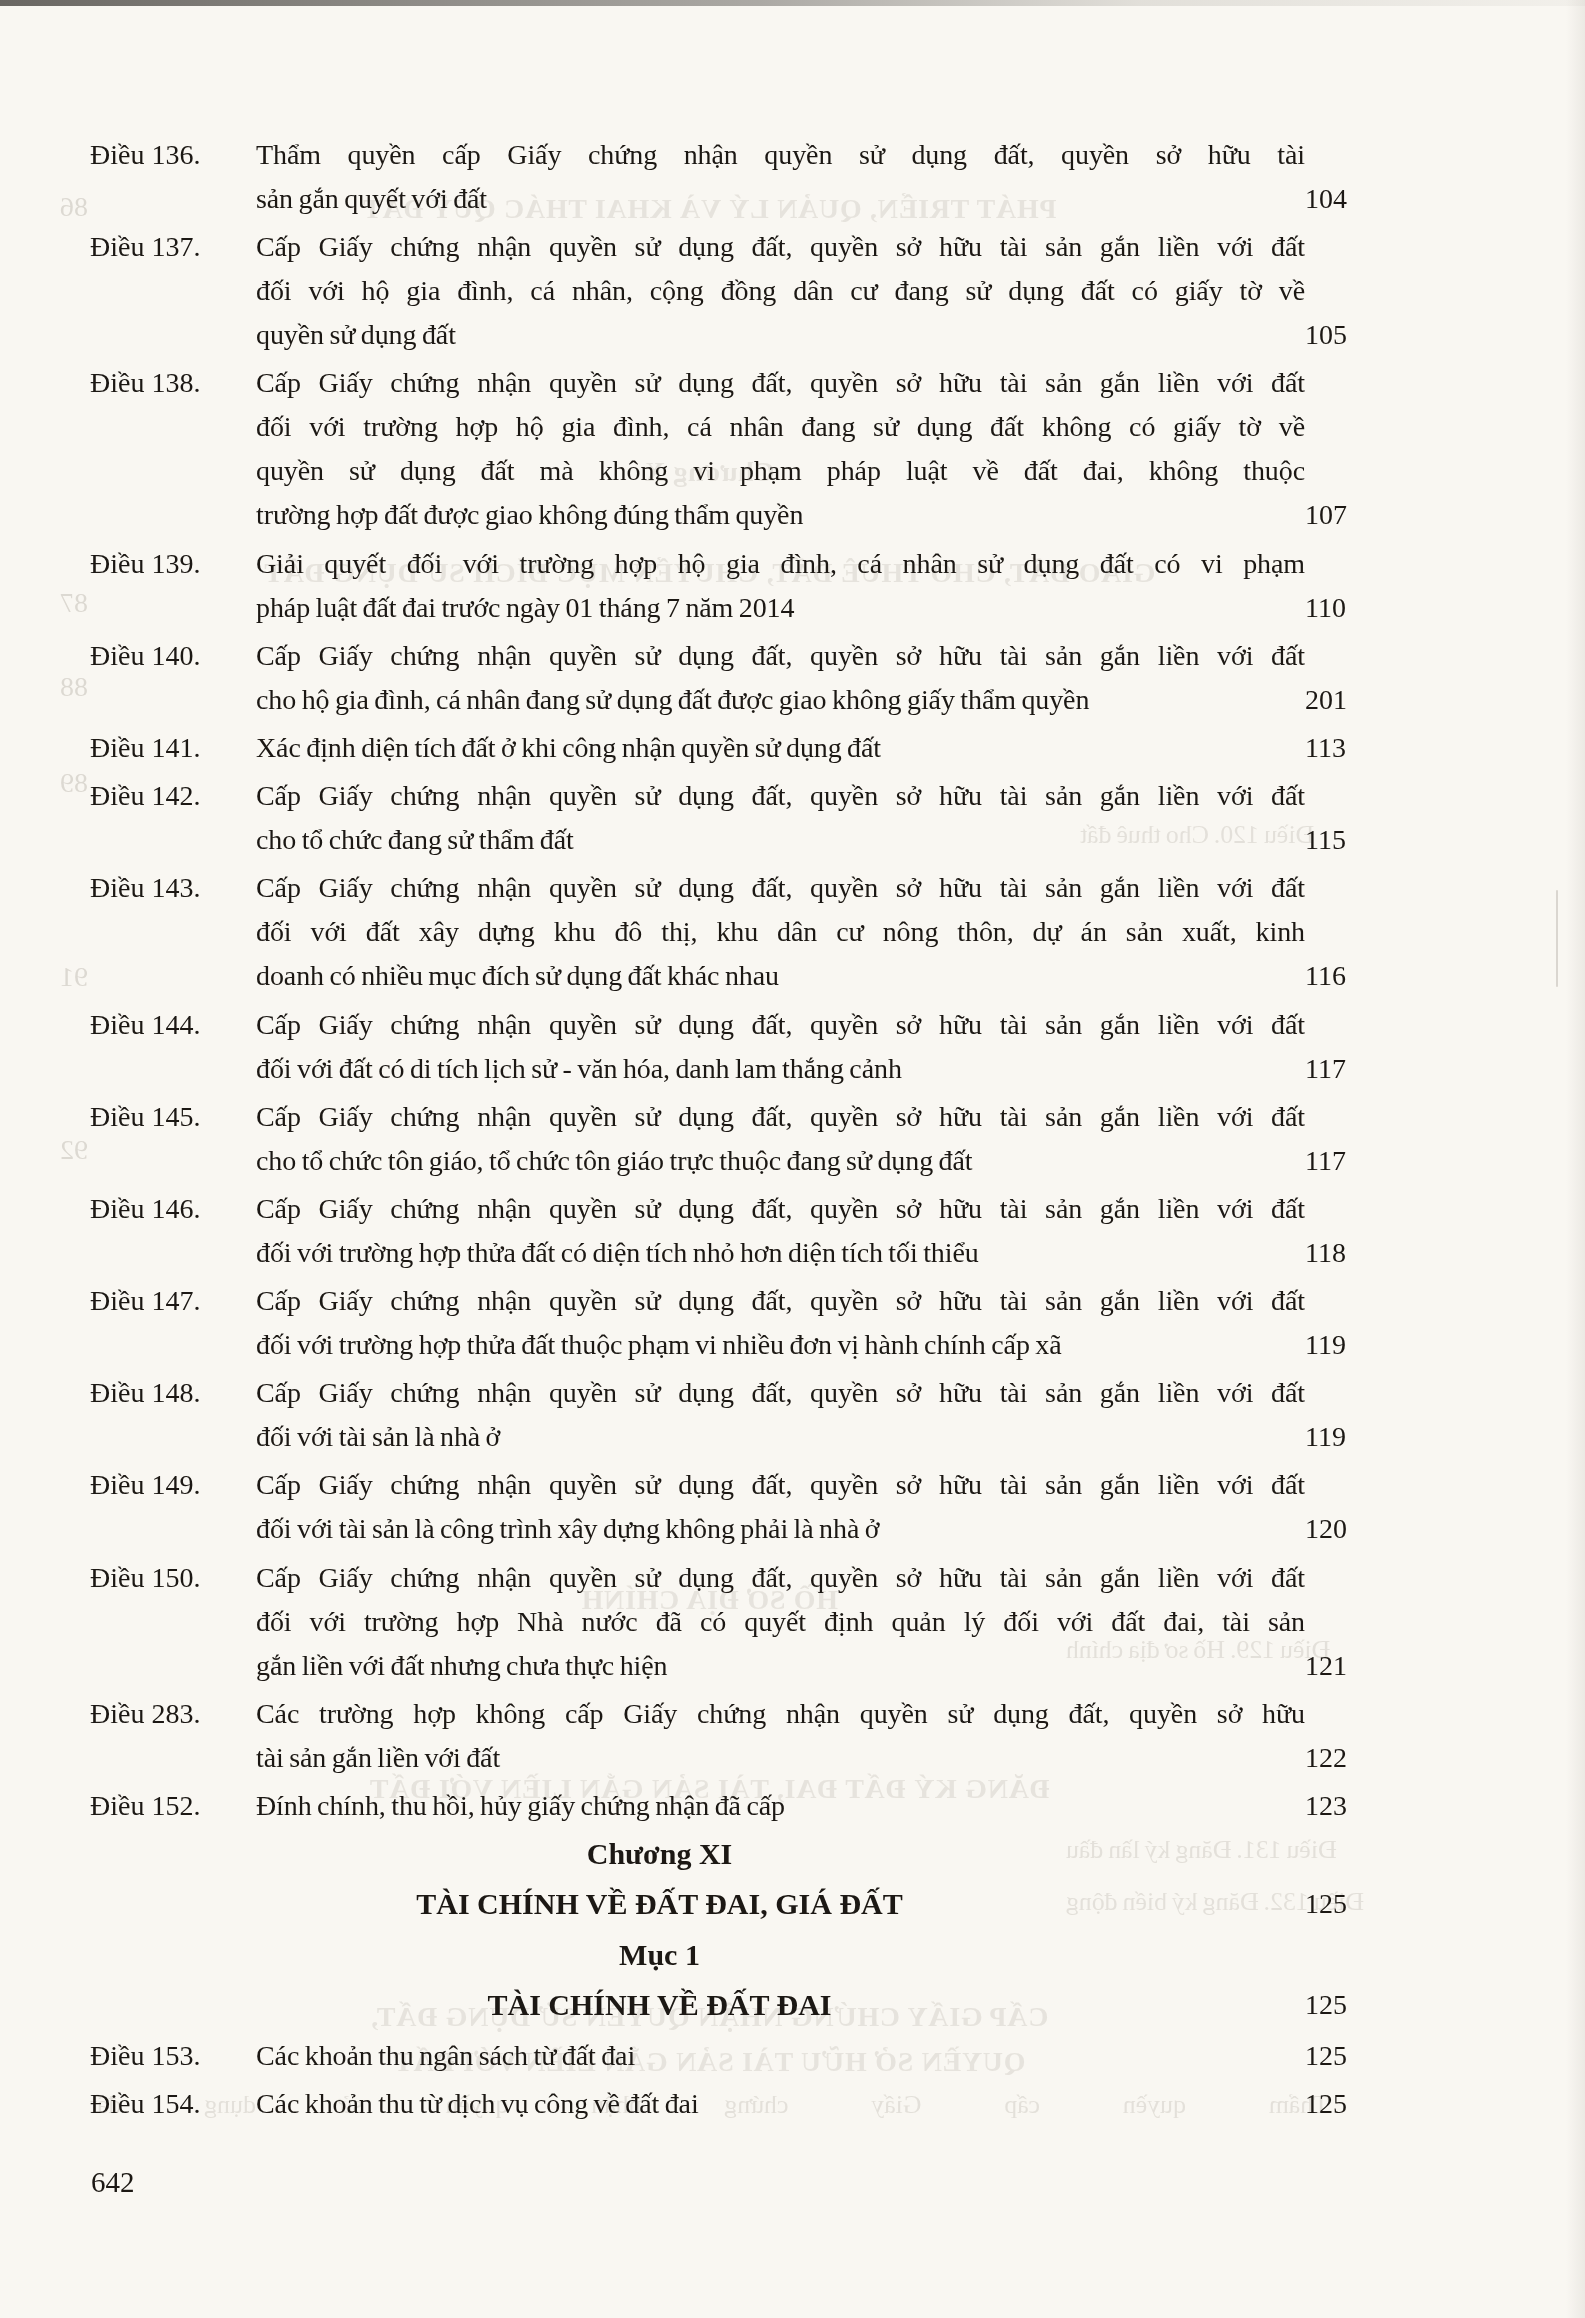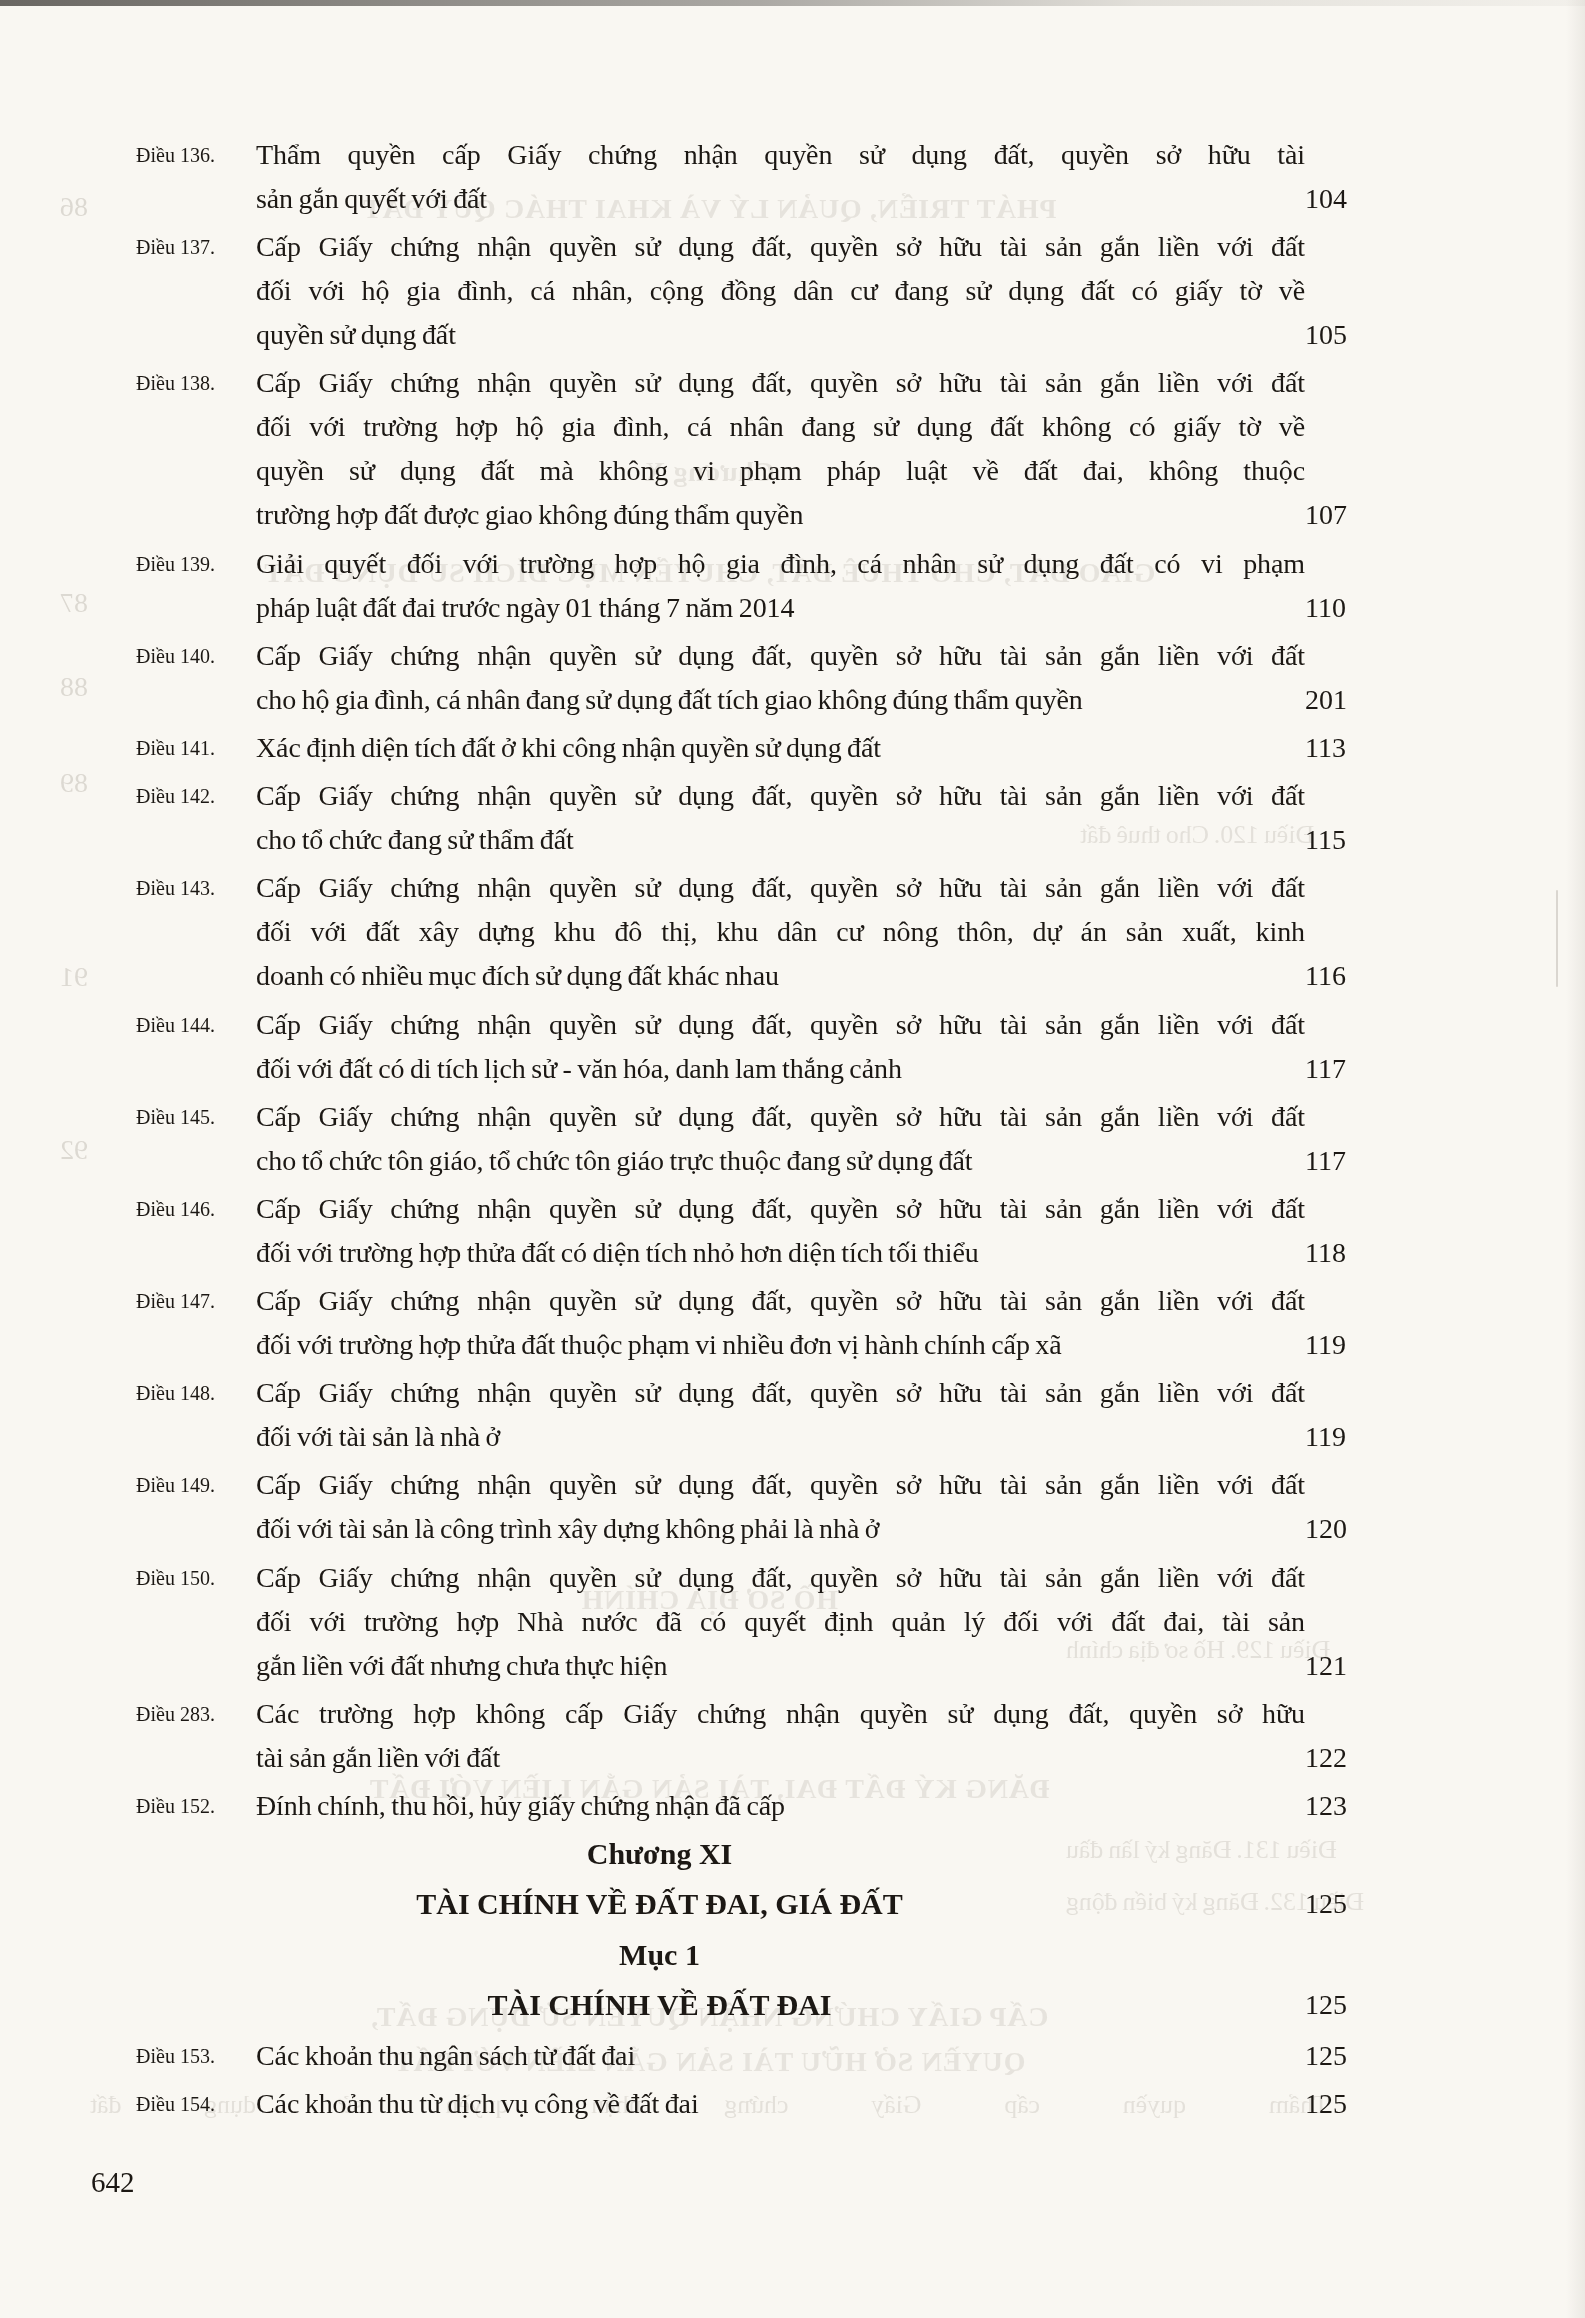--- a/index.html
+++ b/index.html
@@ -39,21 +39,21 @@
   .ghost.num{font-size:28px;opacity:.20;}
   .ghost.line{font-size:26px;opacity:.15;}
   .ghost.center{left:90px;width:1239px;text-align:center;white-space:normal;}
   
   .toc{position:absolute;left:90px;top:133px;width:1329px;}
   .entry{
     display:grid;
     grid-template-columns:166px 1049px 114px;
     margin-bottom:4.2px;
   }
-  .no{font-size:20px;line-height:44px;white-space:nowrap;margin-left:46px;}
+  .no{font-size:28px;line-height:44px;white-space:nowrap;}
   .lines{width:1049px;}
   .line{
     font-size:28px;line-height:44px;
     text-align:justify;text-align-last:justify;
     word-spacing:-1.4px;letter-spacing:-0.1px;
     height:44px;overflow:hidden;
   }
   .line.last{text-align-last:left;}
   .pg{
     align-self:end;text-align:left;
@@ -143,21 +143,21 @@
             <div class="line">Giải quyết đối với trường hợp hộ gia đình, cá nhân sử dụng đất có vi phạm</div>
             <div class="line last">pháp luật đất đai trước ngày 01 tháng 7 năm 2014</div>
           </div>
     <div class="pg">110</div>
   </div>
 
   <div class="entry">
     <div class="no">Điều 140.</div>
     <div class="lines">
             <div class="line">Cấp Giấy chứng nhận quyền sử dụng đất, quyền sở hữu tài sản gắn liền với đất</div>
-            <div class="line last">cho hộ gia đình, cá nhân đang sử dụng đất tích giao không đúng thẩm quyền</div>
+            <div class="line last">cho hộ gia đình, cá nhân đang sử dụng đất được giao không giấy thẩm quyền</div>
           </div>
     <div class="pg">201</div>
   </div>
 
   <div class="entry">
     <div class="no">Điều 141.</div>
     <div class="lines">
             <div class="line last">Xác định diện tích đất ở khi công nhận quyền sử dụng đất</div>
           </div>
     <div class="pg">113</div>

